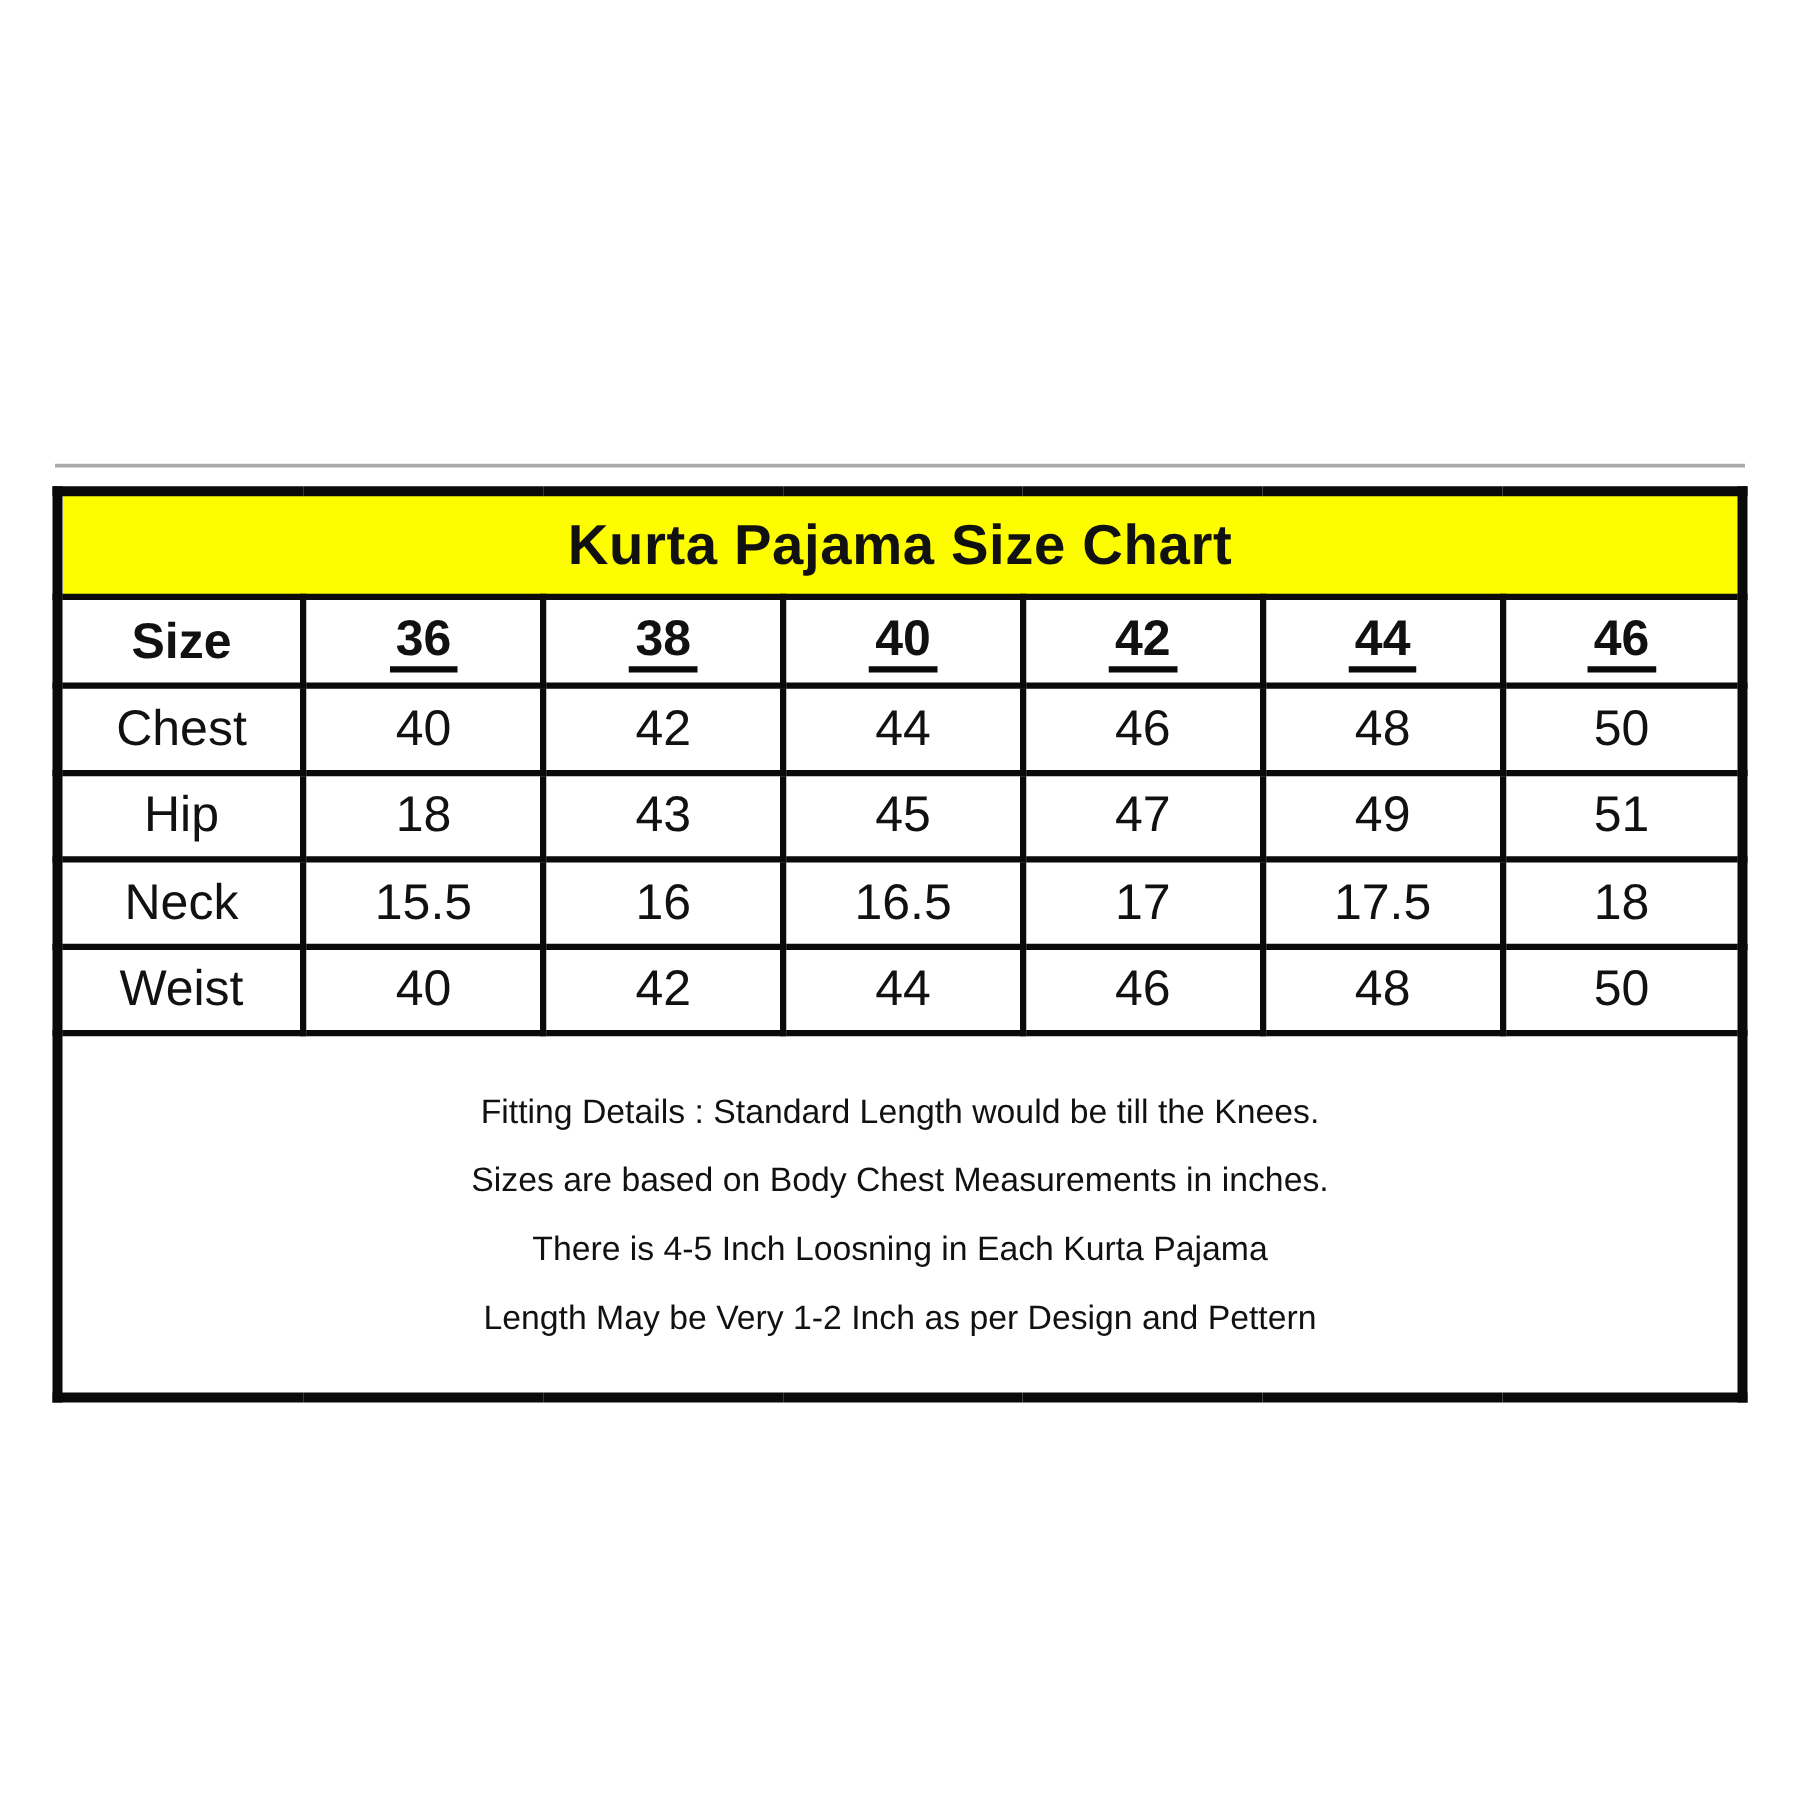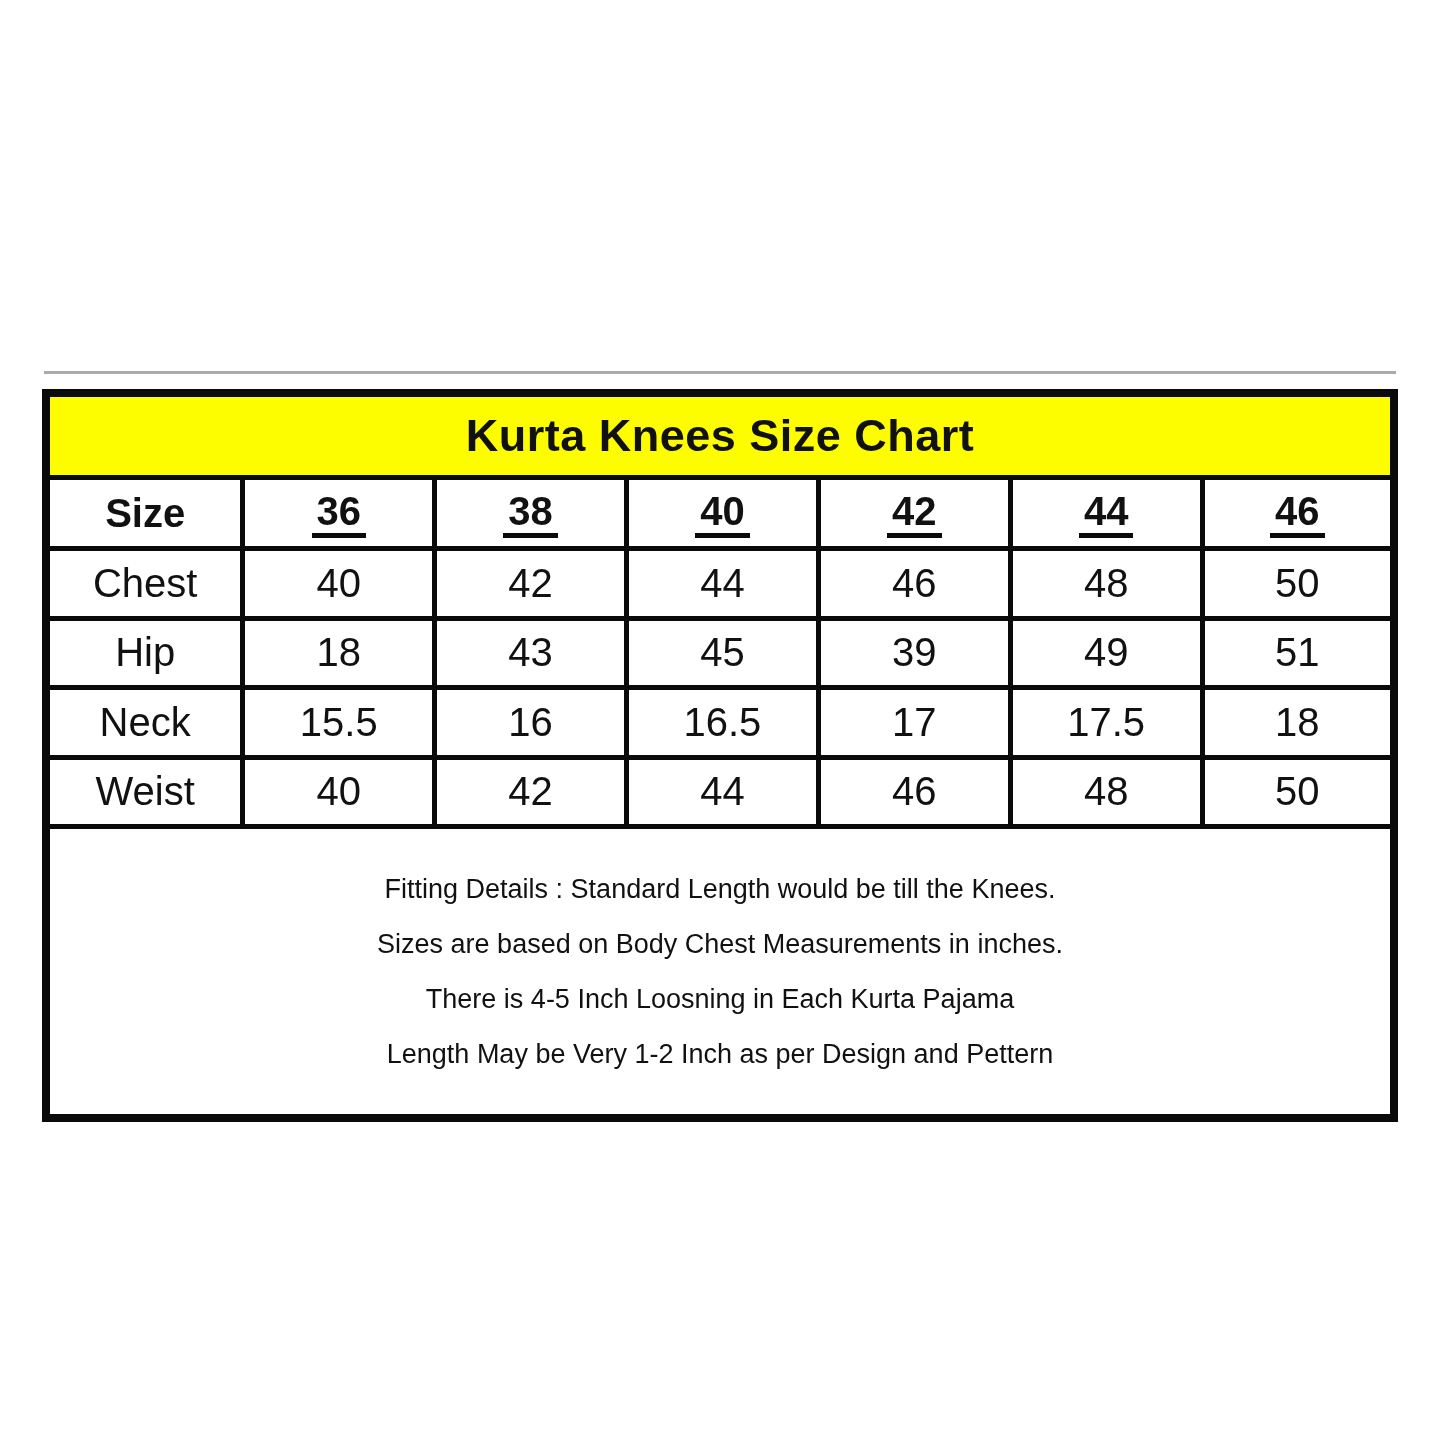--- a/index.html
+++ b/index.html
@@ -65,21 +65,21 @@
       <col class="size-col">
         <col class="size-col">
         <col class="size-col">
       <col class="size-col">
         <col class="size-col">
         <col class="size-col">
     </colgroup>
 
     <tbody>
         <tr class="title-row">
-      <td class="title-cell" colspan="7">Kurta Knees Size Chart</td>
+      <td class="title-cell" colspan="7">Kurta Pajama Size Chart</td>
     </tr>
 
     <tr class="head-row">
       <th class="corner">Size</th>
       <th class="size-head"><span class="u">36</span></th>
       <th class="size-head"><span class="u">38</span></th>
       <th class="size-head"><span class="u">40</span></th>
       <th class="size-head"><span class="u">42</span></th>
       <th class="size-head"><span class="u">44</span></th>
       <th class="size-head"><span class="u">46</span></th>
@@ -95,21 +95,21 @@
       <td class="val">48</td>
       <td class="val">50</td>
     </tr>
 
 
     <tr class="data-row">
       <td class="row-label">Hip</td>
       <td class="val">18</td>
       <td class="val">43</td>
       <td class="val">45</td>
-      <td class="val">39</td>
+      <td class="val">47</td>
       <td class="val">49</td>
       <td class="val">51</td>
     </tr>
 
 
     <tr class="data-row">
       <td class="row-label">Neck</td>
       <td class="val">15.5</td>
       <td class="val">16</td>
       <td class="val">16.5</td>

